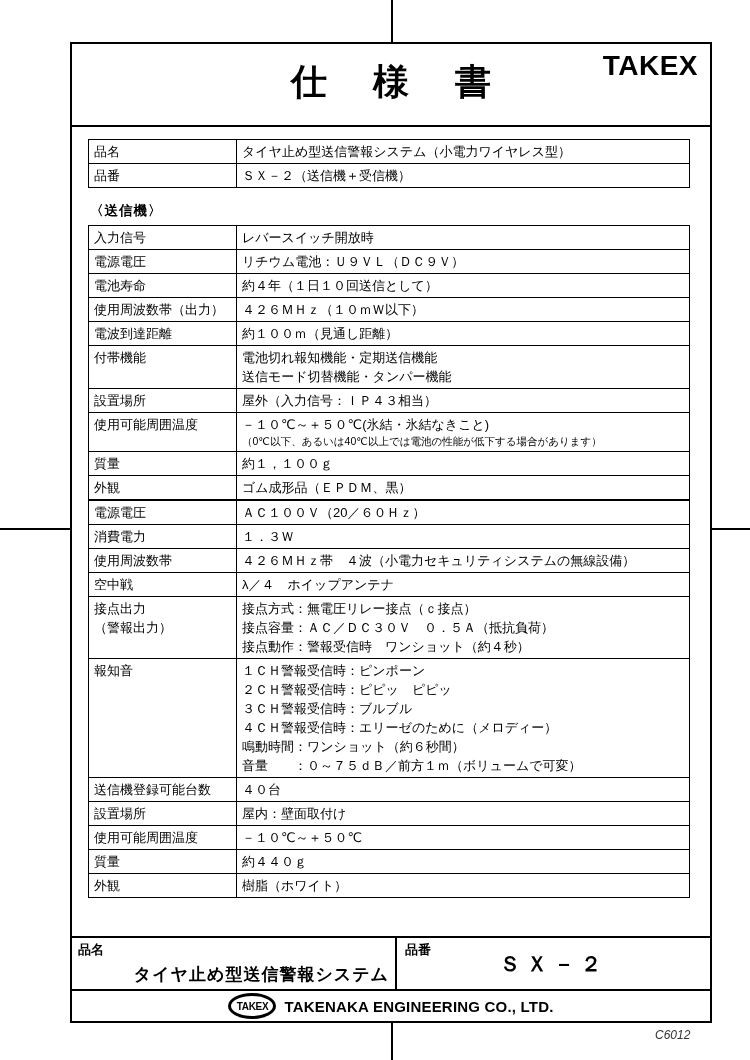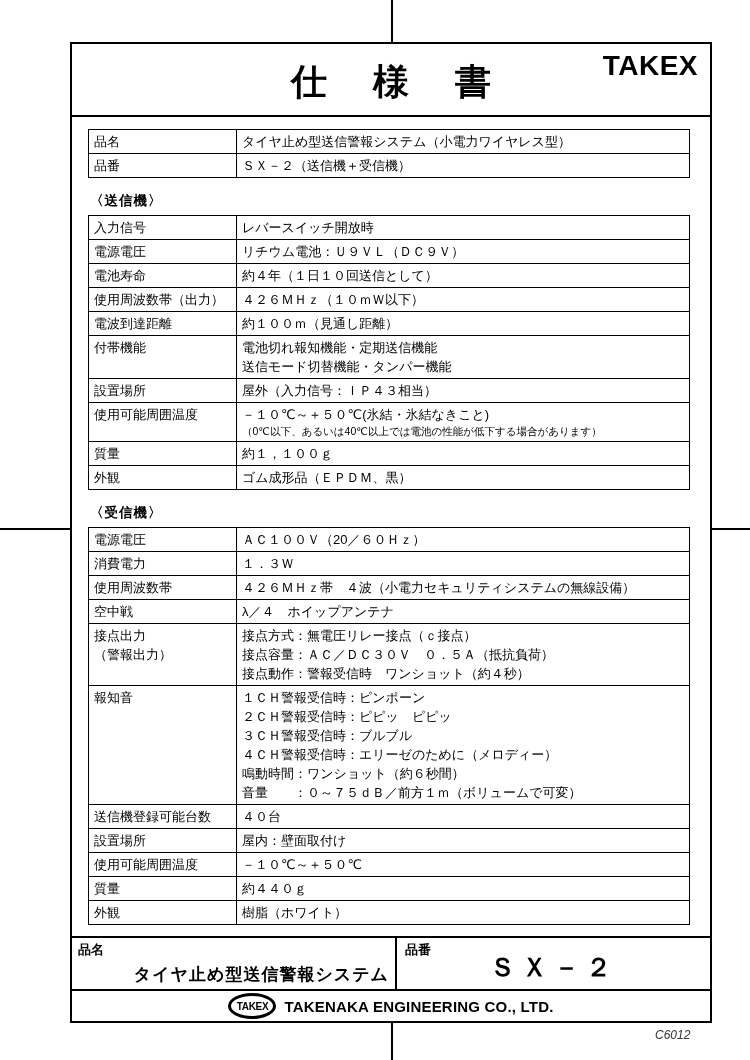--- a/index.html
+++ b/index.html
@@ -23,21 +23,21 @@
   
   .sheet {
     position: absolute; left: 70px; top: 42px;
     width: 642px; height: 981px;
     border: 2px solid #000;
     background: #fff;
   }
 
   .title-band {
     position: relative;
-    height: 73px;
+    height: 83px;
     border-bottom: 2px solid #000;
   }
   .doc-title {
     position: absolute; left: 0; right: 0; top: 14px;
     text-align: center;
     font-size: 36px; font-weight: bold;
     letter-spacing: 18px;
     text-indent: 18px;
   }
   .brand-logo {
@@ -79,21 +79,21 @@
   }
   .f-number { flex: 1; padding: 3px 8px; position: relative; }
   .f-label { font-size: 13px; font-weight: bold; }
   .f-name-value {
     font-size: 17px; font-weight: bold;
     margin: 4px 0 0 36px; letter-spacing: 1px; text-align: right;
   }
   .f-number-value {
     position: absolute; left: 0; right: 0; top: 12px;
     text-align: center;
-    font-size: 26px; font-weight: bold; letter-spacing: 6px;
+    font-size: 21px; font-weight: bold; letter-spacing: 6px;
   }
   .footer-row2 {
     height: 30px;
     display: flex; align-items: center; justify-content: center;
     gap: 8px;
   }
   .logo-badge {
     border: 3.5px solid #000;
     border-radius: 50%;
     width: 48px; height: 26px;
@@ -181,21 +181,20 @@
           <td class="lbl">質量</td>
           <td>約１，１００ｇ</td>
         </tr>
         <tr>
           <td class="lbl">外観</td>
           <td>ゴム成形品（ＥＰＤＭ、黒）</td>
         </tr>
       </tbody>
         </table>
 
-      <div class="section-heading">〈受信機〉</div>
 
       <table class="spec">
         <tbody>
             <tr>
           <td class="lbl">電源電圧</td>
           <td>ＡＣ１００Ｖ（20／６０Ｈｚ）</td>
         </tr>
         <tr>
           <td class="lbl">消費電力</td>
           <td>１．３Ｗ</td>

